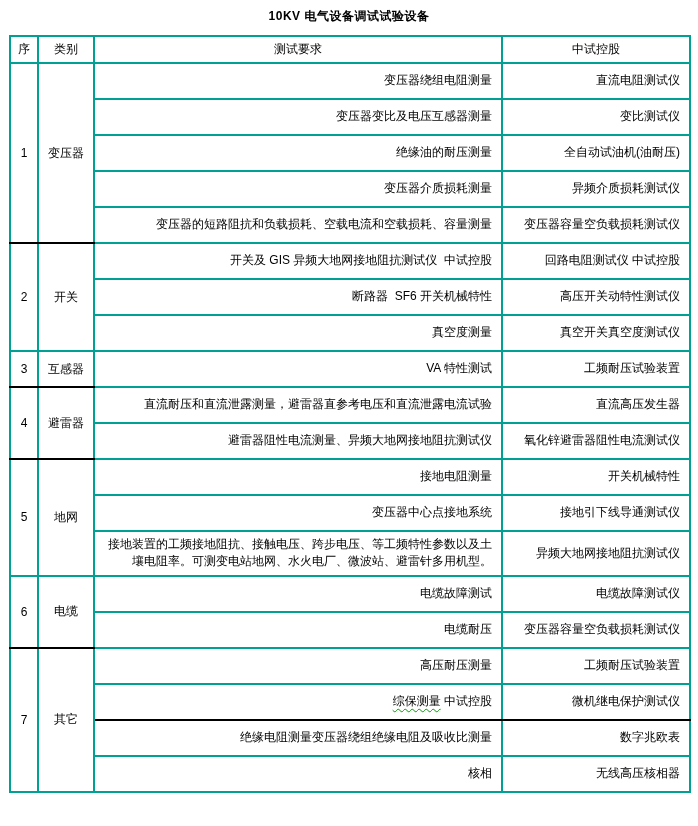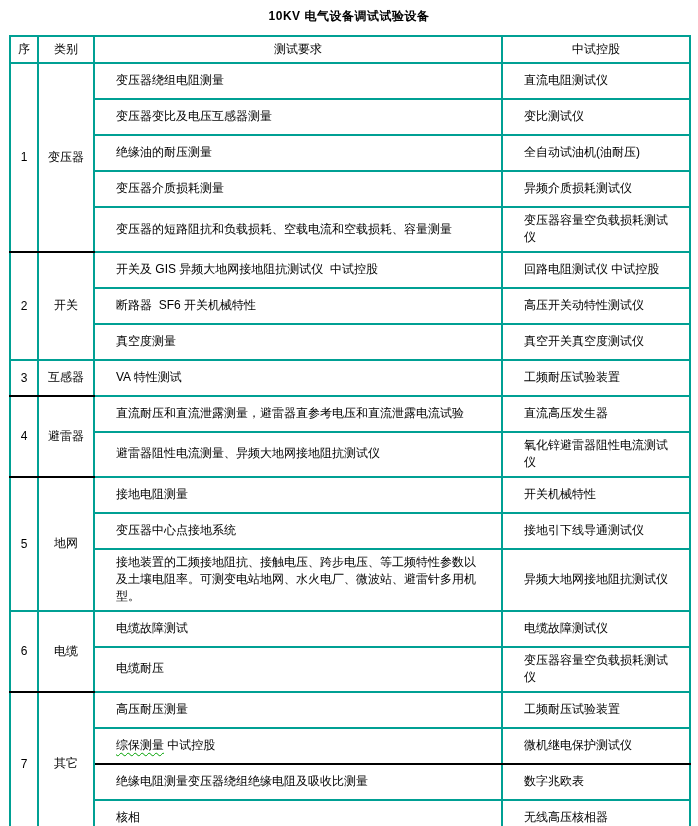--- a/index.html
+++ b/index.html
@@ -38,22 +38,22 @@
   table.main th{
     height:27px;
     text-align:center;
     padding:2px;
   }
   td.c-no,td.c-cat{
     text-align:center;
     padding:2px;
   }
   td.c-req,td.c-spec{
-    text-align:left;
-    padding:4px 21px;
+    text-align:right;
+    padding:4px 9px;
     height:36px;
     line-height:1.45;
   }
   td.c-req span,td.c-spec span{white-space:pre-wrap;}
   
   .bb{border-bottom-color:var(--black) !important;}
   
   .wavy{
     text-decoration:underline;
     text-decoration-style:wavy;

